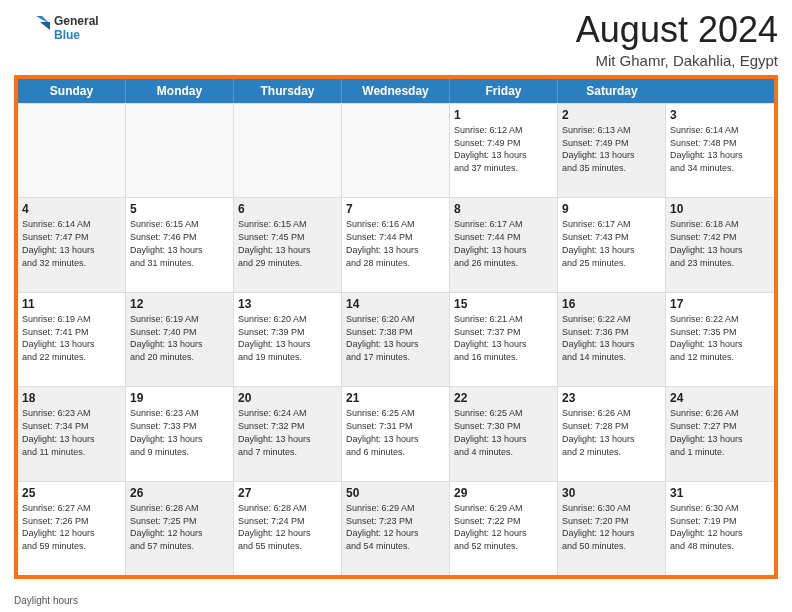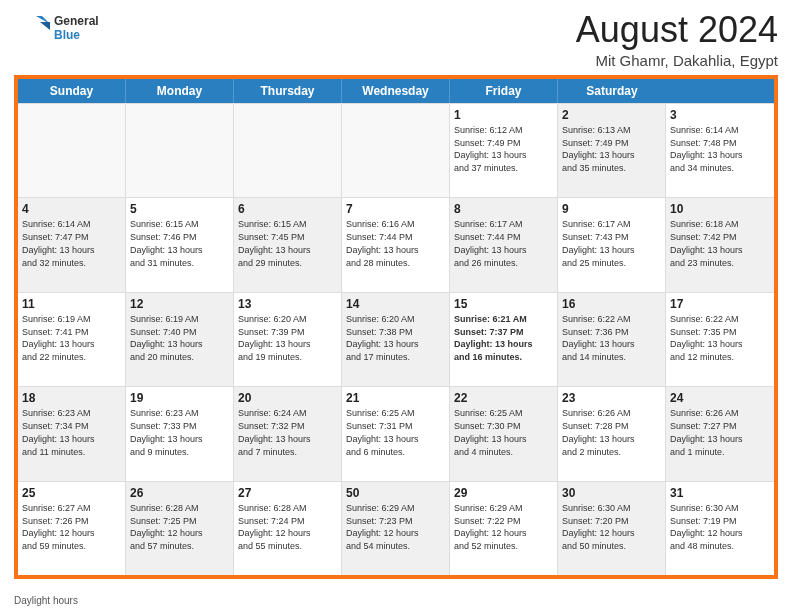--- a/index.html
+++ b/index.html
@@ -192,21 +192,21 @@
 Daylight: 13 hours
 and 20 minutes.</span></div>
           <div class="cal-cell"><span class="day-num">13</span><span class="cell-text" style="white-space: pre-line;">Sunrise: 6:20 AM
 Sunset: 7:39 PM
 Daylight: 13 hours
 and 19 minutes.</span></div>
           <div class="cal-cell shaded"><span class="day-num">14</span><span class="cell-text" style="white-space: pre-line;">Sunrise: 6:20 AM
 Sunset: 7:38 PM
 Daylight: 13 hours
 and 17 minutes.</span></div>
-          <div class="cal-cell"><span class="day-num">15</span><span class="cell-text" style="white-space: pre-line; font-weight: bold;">Sunrise: 6:21 AM
+          <div class="cal-cell"><span class="day-num">15</span><span class="cell-text" style="white-space: pre-line;">Sunrise: 6:21 AM
 Sunset: 7:37 PM
 Daylight: 13 hours
 and 16 minutes.</span></div>
           <div class="cal-cell shaded"><span class="day-num">16</span><span class="cell-text" style="white-space: pre-line;">Sunrise: 6:22 AM
 Sunset: 7:36 PM
 Daylight: 13 hours
 and 14 minutes.</span></div>
           <div class="cal-cell"><span class="day-num">17</span><span class="cell-text" style="white-space: pre-line;">Sunrise: 6:22 AM
 Sunset: 7:35 PM
 Daylight: 13 hours

